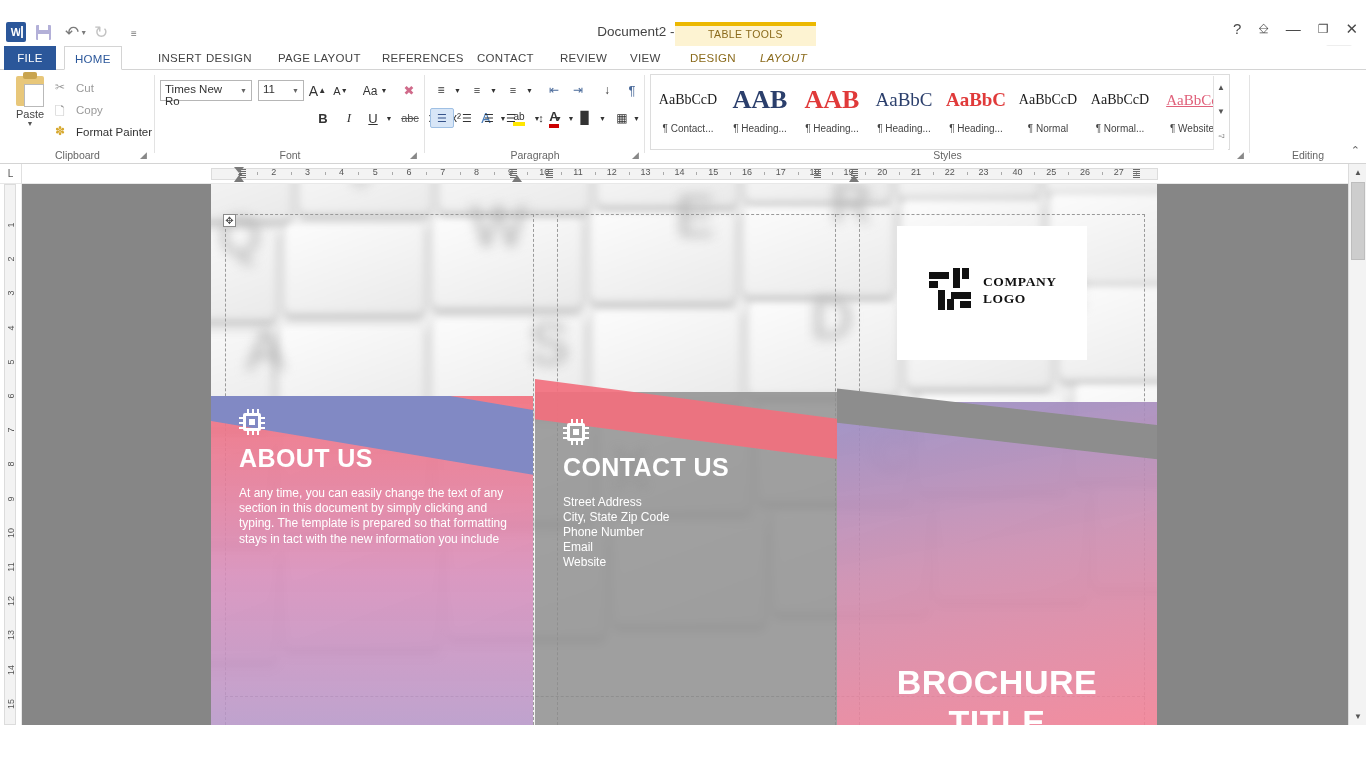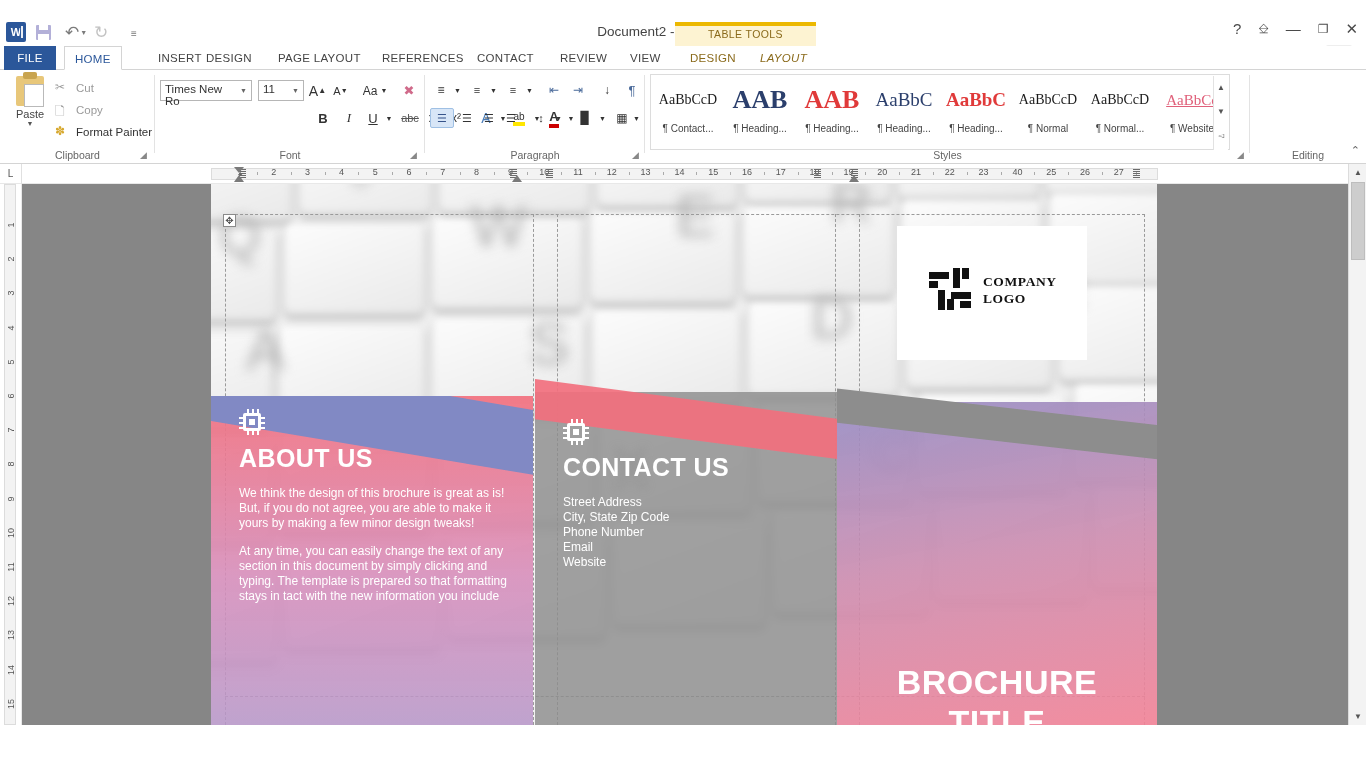--- a/index.html
+++ b/index.html
@@ -753,21 +753,20 @@
           <div class="chip-pin" style="left:18px;bottom:0;width:2px;height:5px;"></div>
           <div class="chip-pin" style="left:0;top:8px;width:5px;height:2px;"></div>
           <div class="chip-pin" style="left:0;top:13px;width:5px;height:2px;"></div>
           <div class="chip-pin" style="left:0;top:18px;width:5px;height:2px;"></div>
           <div class="chip-pin" style="right:0;top:8px;width:5px;height:2px;"></div>
           <div class="chip-pin" style="right:0;top:13px;width:5px;height:2px;"></div>
           <div class="chip-pin" style="right:0;top:18px;width:5px;height:2px;"></div>
         </div>
         <div class="panel-h1" style="left:28px;top:48px;">ABOUT US</div>
         <div class="panel-body" style="left:28px;top:90px;width:268px;">
-          <p>We think the design of this brochure is great as is!  But, if you do not agree, you are able to make it yours by making a few minor design tweaks!</p>
           <p>At any time, you can easily change the text of any section in this document by simply clicking and typing. The template is prepared so that formatting stays in tact with the new information you include</p>
         </div>
       </div>
 
       <div class="panel panel-contact">
         <div class="contact-fill"></div>
         <div class="contact-slant"></div>
         <div class="chip-ico" style="left:28px;top:45px;">
           <div class="chip-body"></div>
             <div class="chip-core"></div>

